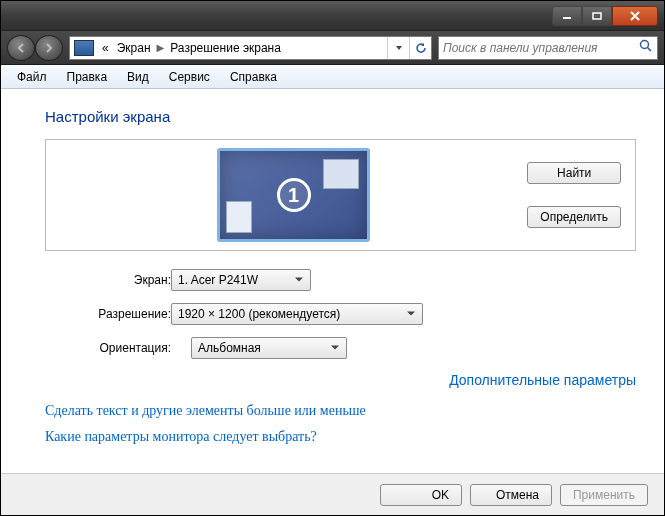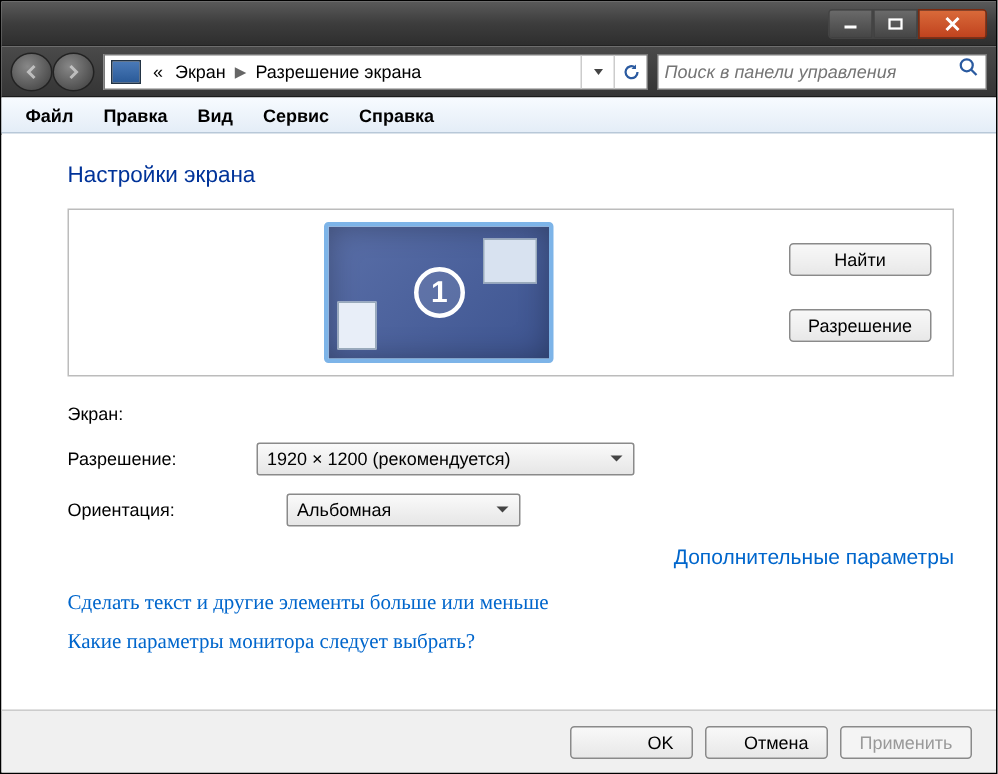--- a/index.html
+++ b/index.html
@@ -21,36 +21,36 @@
 .addr-icon { width: 20px; height: 16px; margin: 0 4px; background: linear-gradient(to bottom, #4a7ab8, #2a5a98); border: 1px solid #234; }
 .addr-seg { padding: 0 4px; height: 100%; display: flex; align-items: center; cursor: pointer; }
 .addr-sep { color: #666; padding: 0 2px; font-size: 10px; }
 .addr-end { margin-left: auto; display: flex; height: 100%; }
 .addr-dd, .addr-ref { width: 22px; border-left: 1px solid #ccc; display: flex; align-items: center; justify-content: center; cursor: pointer; }
 .searchbar { width: 220px; height: 24px; background: #fff; border: 1px solid #7a7a7a; display: flex; align-items: center; padding: 0 4px; justify-content: flex-end; }
 .searchbar input { border: none; outline: none; flex: 1; font-size: 12px; color: #777; font-style: italic; background: transparent; }
 .searchbar .sicon { color: #2a5aa0; cursor: pointer; }
 
 .menubar { height: 24px; background: linear-gradient(to bottom, #f7fbff, #e4edf7); border-bottom: 1px solid #b8c8d8; display: flex; align-items: center; padding: 0 6px; font-size: 12px; }
-.menuitem { padding: 19px 10px; cursor: pointer; font-weight: bold; }
+.menuitem { padding: 19px 10px; cursor: pointer; }
 
 .content { position: absolute; top: 89px; bottom: 42px; left: 0; right: 0; background: #fff; padding: 18px 28px 6px 44px; overflow: hidden; }
 .page-title { color: #003399; font-size: 15px; font-weight: normal; margin-bottom: 14px; }
 
 .preview-box { border: 1px solid #bcbcbc; height: 112px; display: flex; align-items: center; padding: 8px 14px; margin-bottom: 18px; position: relative; }
 .monitor-area { flex: 1; display: flex; justify-content: center; }
 .monitor { width: 153px; height: 94px; background: linear-gradient(135deg, #5a6fa8 0%, #3d5490 100%); border: 3px solid #7db4e8; border-radius: 3px; position: relative; box-shadow: inset 0 0 20px rgba(0,0,0,0.3); }
 .mon-num { position: absolute; top: 50%; left: 50%; transform: translate(-50%, -50%); width: 34px; height: 34px; border: 3px solid #fff; border-radius: 50%; display: flex; align-items: center; justify-content: center; color: #fff; font-size: 20px; font-weight: bold; background: rgba(255,255,255,0.1); }
 .mon-win1 { position: absolute; top: 8px; right: 8px; width: 36px; height: 30px; background: #d8e2f0; border: 1px solid #9ab; }
 .mon-win2 { position: absolute; bottom: 6px; left: 6px; width: 26px; height: 32px; background: #e8eef8; border: 1px solid #9ab; }
 .side-btns { display: flex; flex-direction: column; gap: 22px; }
 .btn { min-width: 90px; height: 22px; font-size: 12px; background: linear-gradient(to bottom, #f8f8f8, #e8e8e8); border: 1px solid #8a8a8a; border-radius: 3px; cursor: pointer; padding: 0 12px; }
 .btn:disabled { color: #999; cursor: default; background: #f4f4f4; }
 
-.form-row { display: flex; align-items: center; margin-bottom: 12px; font-size: 12px; }
+.form-row { display: flex; align-items: center; margin-bottom: 12px; font-size: 12px; text-align: right; }
 .form-label { width: 126px; }
 .combo { position: relative; height: 22px; border: 1px solid #8a8a8a; border-radius: 2px; background: linear-gradient(to bottom, #fafafa, #e6e6e6); display: flex; align-items: center; padding: 0 22px 0 6px; font-size: 12px; cursor: pointer; }
 .combo::after { content: ""; position: absolute; right: 7px; top: 50%; transform: translateY(-30%); border: 4px solid transparent; border-top-color: #444; }
 .combo.w1 { width: 140px; }
 .combo.w2 { width: 252px; }
 .combo.w3 { width: 156px; margin-left: 20px; }
 
 .link-row { text-align: right; margin: 6px 0 14px 0; }
 .link { color: #0066cc; font-size: 14px; text-decoration: none; cursor: pointer; }
 .links-block { margin-top: 12px; }
@@ -140,26 +140,29 @@
     <div class="preview-box">
       <div class="monitor-area">
         <div class="monitor">
           <div class="mon-win1"></div>
           <div class="mon-win2"></div>
           <div class="mon-num">1</div>
         </div>
       </div>
       <div class="side-btns">
         <button class="btn">Найти</button>
-        <button class="btn">Разрешение</button>
+        <button class="btn">Определить</button>
       </div>
     </div>
 
     <div class="form-row">
       <span class="form-label">Экран:</span>
+      <div class="combo w1">
+          <span>1. Acer P241W</span>
+        </div>
     </div>
     <div class="form-row">
       <span class="form-label">Разрешение:</span>
       <div class="combo w2">
           <span>1920 × 1200 (рекомендуется)</span>
         </div>
     </div>
     <div class="form-row">
       <span class="form-label">Ориентация:</span>
       <div class="combo w3">

